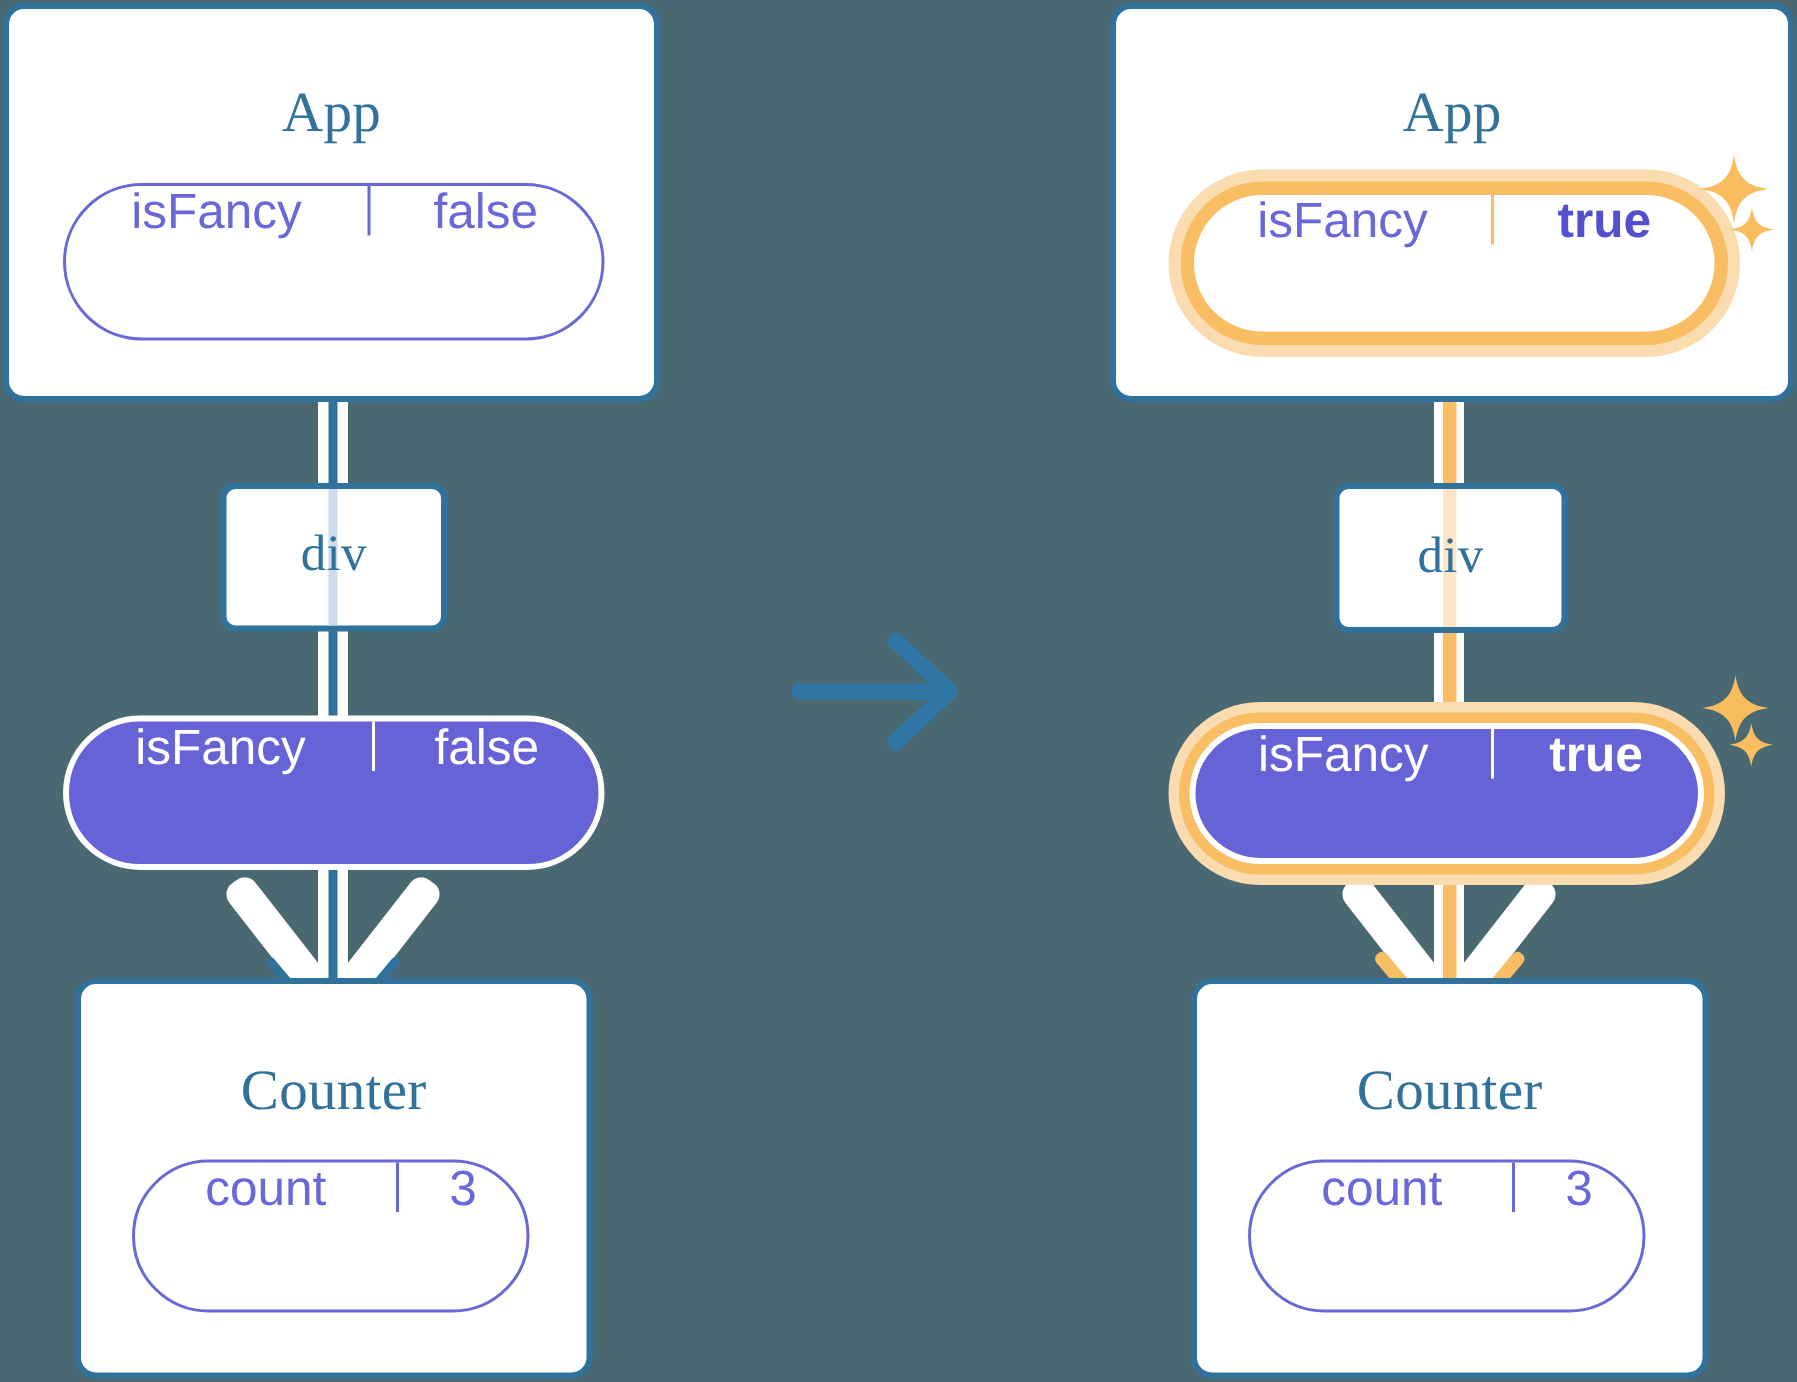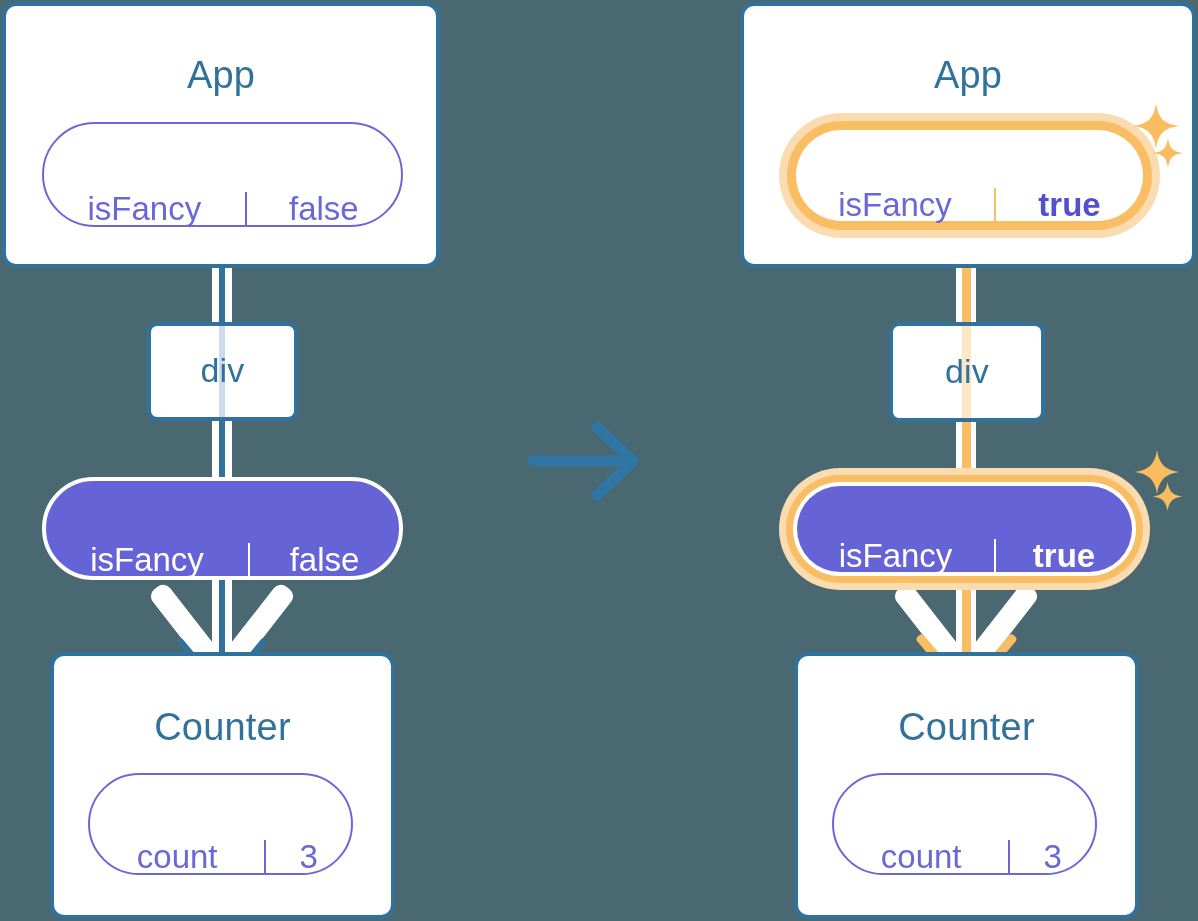--- a/index.html
+++ b/index.html
@@ -23,29 +23,30 @@
   .cbox.small{border-radius:10px;}
   .ctitle{
     position:absolute;
     left:0;right:0;
     text-align:center;
     color:#31729d;
     font-size:38px;
     line-height:1;
     font-weight:400;
     letter-spacing:0.2px;
+    font-family:Liberation Serif, serif;
   }
   .ctitle.small{font-size:34px;}
 
   
   .pill{
     position:absolute;
     box-sizing:border-box;
     display:flex;
-    align-items:flex-end;
+    align-items:flex-start;
     border-radius:999px;
     z-index:6;
   }
   .pill .pk,.pill .pv{
     display:flex;align-items:center;justify-content:center;
     font-size:33px;line-height:1;box-sizing:border-box;
   }
   .pill.outline{
     border:2.5px solid #6a68d8;
     background:transparent;

